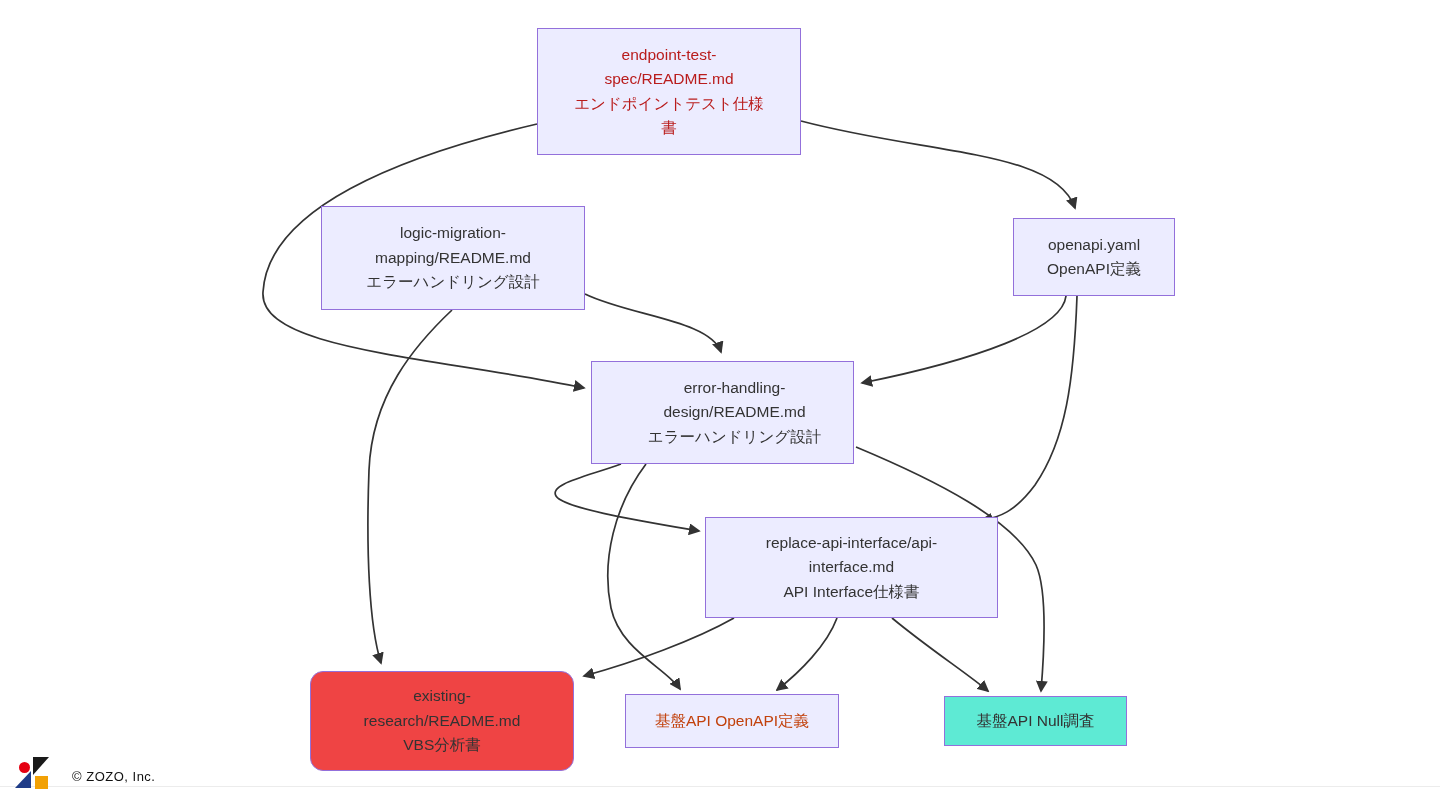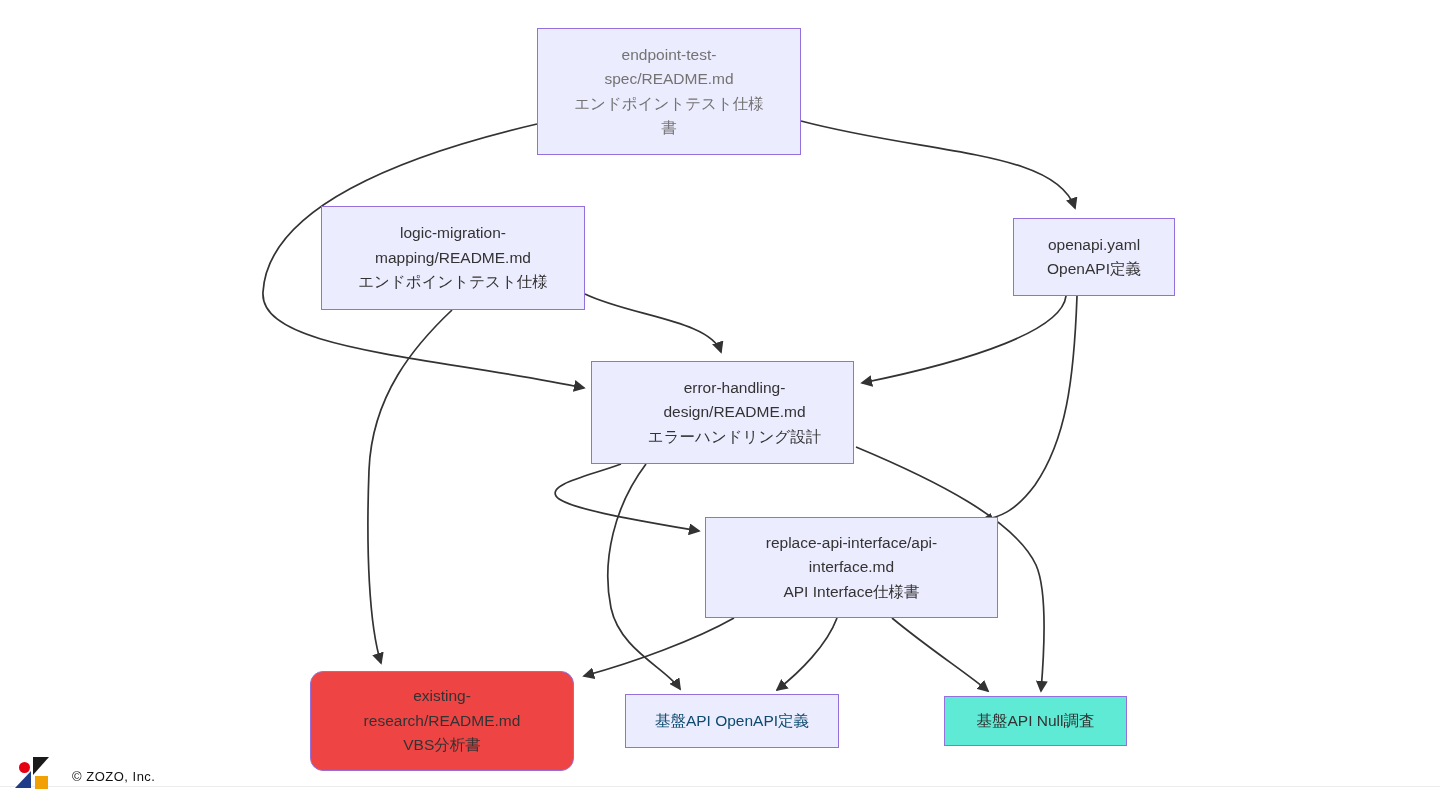--- a/index.html
+++ b/index.html
@@ -82,39 +82,39 @@
         <path d="M621,464 C585,477 549,484 556,496 C563,508 635,520 699,531" fill="none" stroke="#333333" stroke-width="1.7" marker-end="url(#arrowhead)"></path>
         <path d="M646,464 C615,505 601,560 611,608 C620,650 666,668 680,689" fill="none" stroke="#333333" stroke-width="1.7" marker-end="url(#arrowhead)"></path>
         <path d="M856,447 C935,480 1015,520 1036,565 C1048,592 1044,655 1041,691" fill="none" stroke="#333333" stroke-width="1.7" marker-end="url(#arrowhead)"></path>
         <path d="M734,618 C695,640 635,662 584,676" fill="none" stroke="#333333" stroke-width="1.7" marker-end="url(#arrowhead)"></path>
         <path d="M837,618 C827,645 800,672 777,690" fill="none" stroke="#333333" stroke-width="1.7" marker-end="url(#arrowhead)"></path>
         <path d="M892,618 C928,648 968,674 988,691" fill="none" stroke="#333333" stroke-width="1.7" marker-end="url(#arrowhead)"></path>
       </g>
   </svg>
 
   <div id="node-layer">
-      <div class="node" style="left: 537px; top: 28px; width: 264px; height: 127px; background: rgb(236, 236, 255); border-color: rgb(147, 112, 219); color: #737373;">endpoint-test-
+      <div class="node" style="left: 537px; top: 28px; width: 264px; height: 127px; background: rgb(236, 236, 255); border-color: rgb(147, 112, 219); color: #b91c1c;">endpoint-test-
 spec/README.md
 エンドポイントテスト仕様
 書</div>
       <div class="node" style="left: 321px; top: 206px; width: 264px; height: 104px; background: rgb(236, 236, 255); border-color: rgb(147, 112, 219); color: rgb(51, 51, 51);">logic-migration-
 mapping/README.md
-エンドポイントテスト仕様</div>
+エラーハンドリング設計</div>
       <div class="node" style="left: 1013px; top: 218px; width: 162px; height: 78px; background: rgb(236, 236, 255); border-color: rgb(147, 112, 219); color: rgb(51, 51, 51);">openapi.yaml
 OpenAPI定義</div>
       <div class="node" style="left: 591px; top: 361px; width: 263px; height: 103px; background: rgb(236, 236, 255); border-color: rgb(147, 112, 219); color: rgb(51, 51, 51); padding-left: 24px;">error-handling-
 design/README.md
 エラーハンドリング設計</div>
       <div class="node" style="left: 705px; top: 517px; width: 293px; height: 101px; background: rgb(236, 236, 255); border-color: rgb(147, 112, 219); color: rgb(51, 51, 51);">replace-api-interface/api-
 interface.md
 API Interface仕様書</div>
       <div class="node" style="left: 310px; top: 671px; width: 264px; height: 100px; background: #ef4444; border-color: rgb(147, 112, 219); color: rgb(51, 51, 51); border-radius: 13px;">existing-
 research/README.md
 VBS分析書</div>
-      <div class="node" style="left: 625px; top: 694px; width: 214px; height: 54px; background: rgb(236, 236, 255); border-color: rgb(147, 112, 219); color: #0c4a6e;">基盤API OpenAPI定義</div>
+      <div class="node" style="left: 625px; top: 694px; width: 214px; height: 54px; background: rgb(236, 236, 255); border-color: rgb(147, 112, 219); color: #c2410c;">基盤API OpenAPI定義</div>
       <div class="node" style="left: 944px; top: 696px; width: 183px; height: 50px; background: #5eead4; border-color: rgb(147, 112, 219); color: rgb(51, 51, 51);">基盤API Null調査</div>
     </div>
 
   <div class="footer-line"></div>
 
   <div class="zozo-logo">
     <span class="shape logo-red-circle" style="background: rgb(229, 0, 18);"></span>
     <span class="shape logo-black-tri" style="background: rgb(26, 26, 26);"></span>
     <span class="shape logo-blue-tri" style="background: rgb(31, 60, 136);"></span>
     <span class="shape logo-yellow-sq" style="background: rgb(242, 161, 5);"></span>

